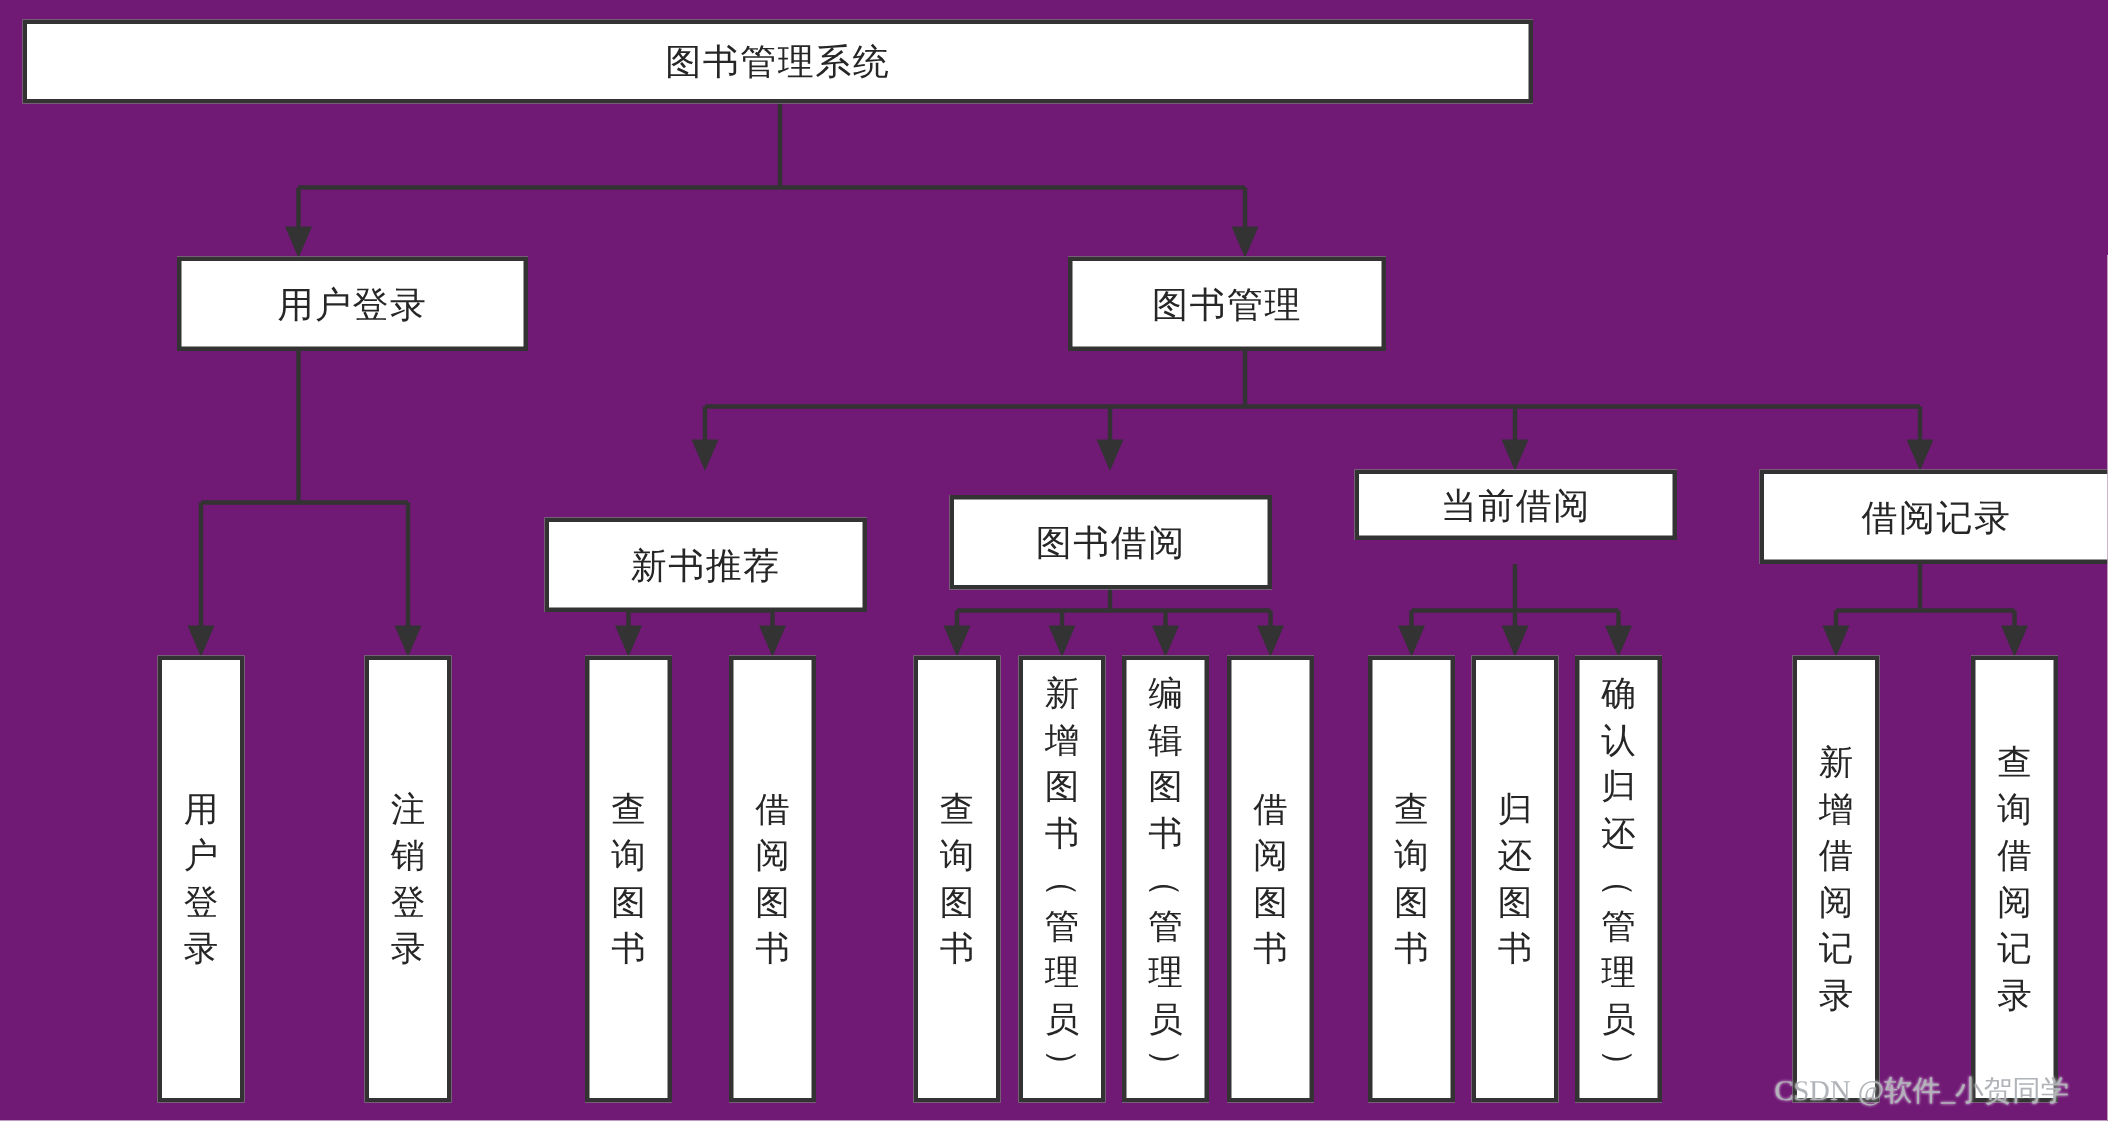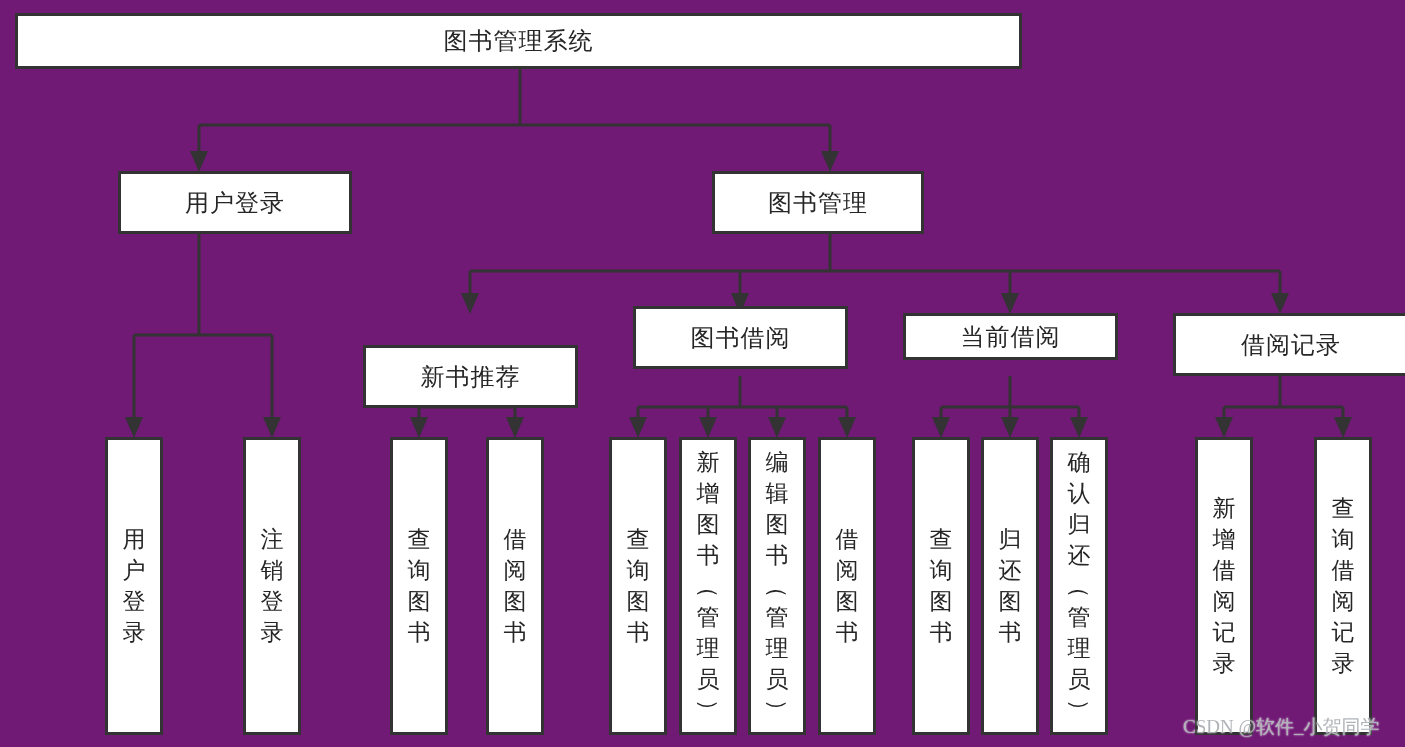--- a/index.html
+++ b/index.html
@@ -129,21 +129,21 @@
   <div class="node hnode" style="left:82px; top:171px; width:234px; height:63px;margin-left:36px;">
     <span>用户登录</span>
   </div>
   <div class="node hnode" style="left:712px; top:171px; width:212px; height:63px;">
     <span>图书管理</span>
   </div>
 
   <div class="node hnode" style="left:363px; top:313px; width:215px; height:63px;margin-top:32px;">
     <span>新书推荐</span>
   </div>
-  <div class="node hnode" style="left:633px; top:306px; width:215px; height:63px;">
+  <div class="node hnode" style="left:633px; top:330px; width:215px; height:63px;">
     <span>图书借阅</span>
   </div>
   <div class="node hnode" style="left:903px; top:313px; width:215px; height:47px;">
     <span>当前借阅</span>
   </div>
   <div class="node hnode" style="left:1173px; top:313px; width:236px; height:63px;">
     <span>借阅记录</span>
   </div>
 
   <div class="node leaf" style="left:105px;">

